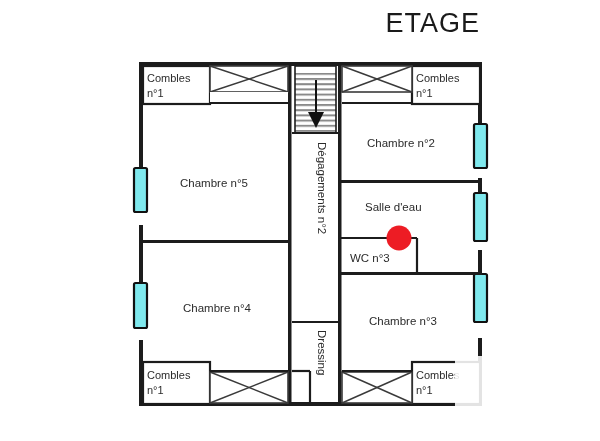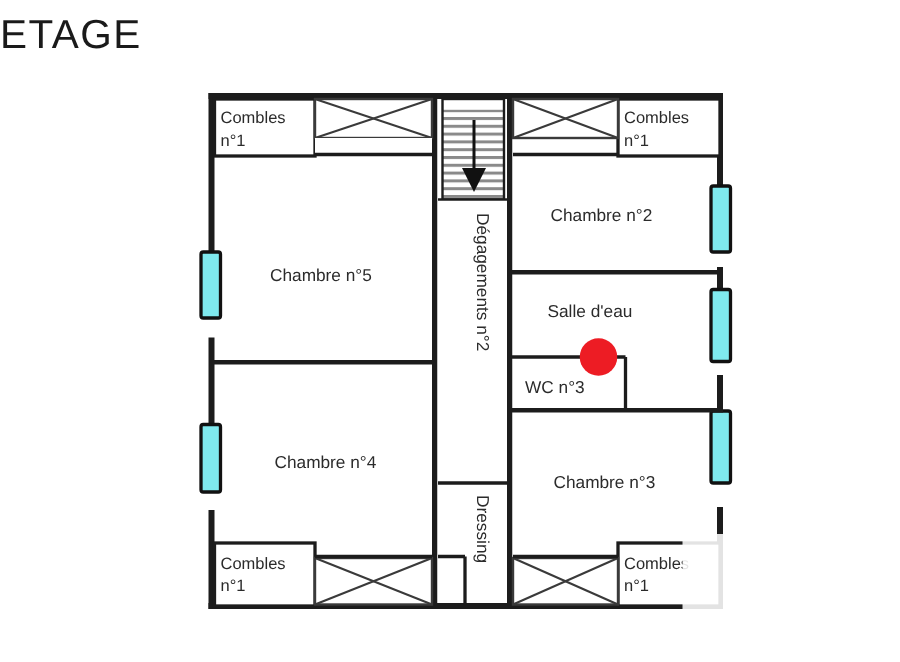--- a/index.html
+++ b/index.html
@@ -18,21 +18,21 @@
     position: relative;
     width: 600px;
     height: 441px;
     background: #ffffff;
   }
   #plan-title {
     position: absolute;
     left: 0;
     top: 8px;
     width: 480px;
-    text-align: left;
+    text-align: right;
     font-size: 27px;
     letter-spacing: 1px;
     color: #1a1a1a;
     font-family: "Liberation Sans", sans-serif;
     font-weight: 400;
   }
   #plan-svg {
     position: absolute;
     left: 0;
     top: 0;

